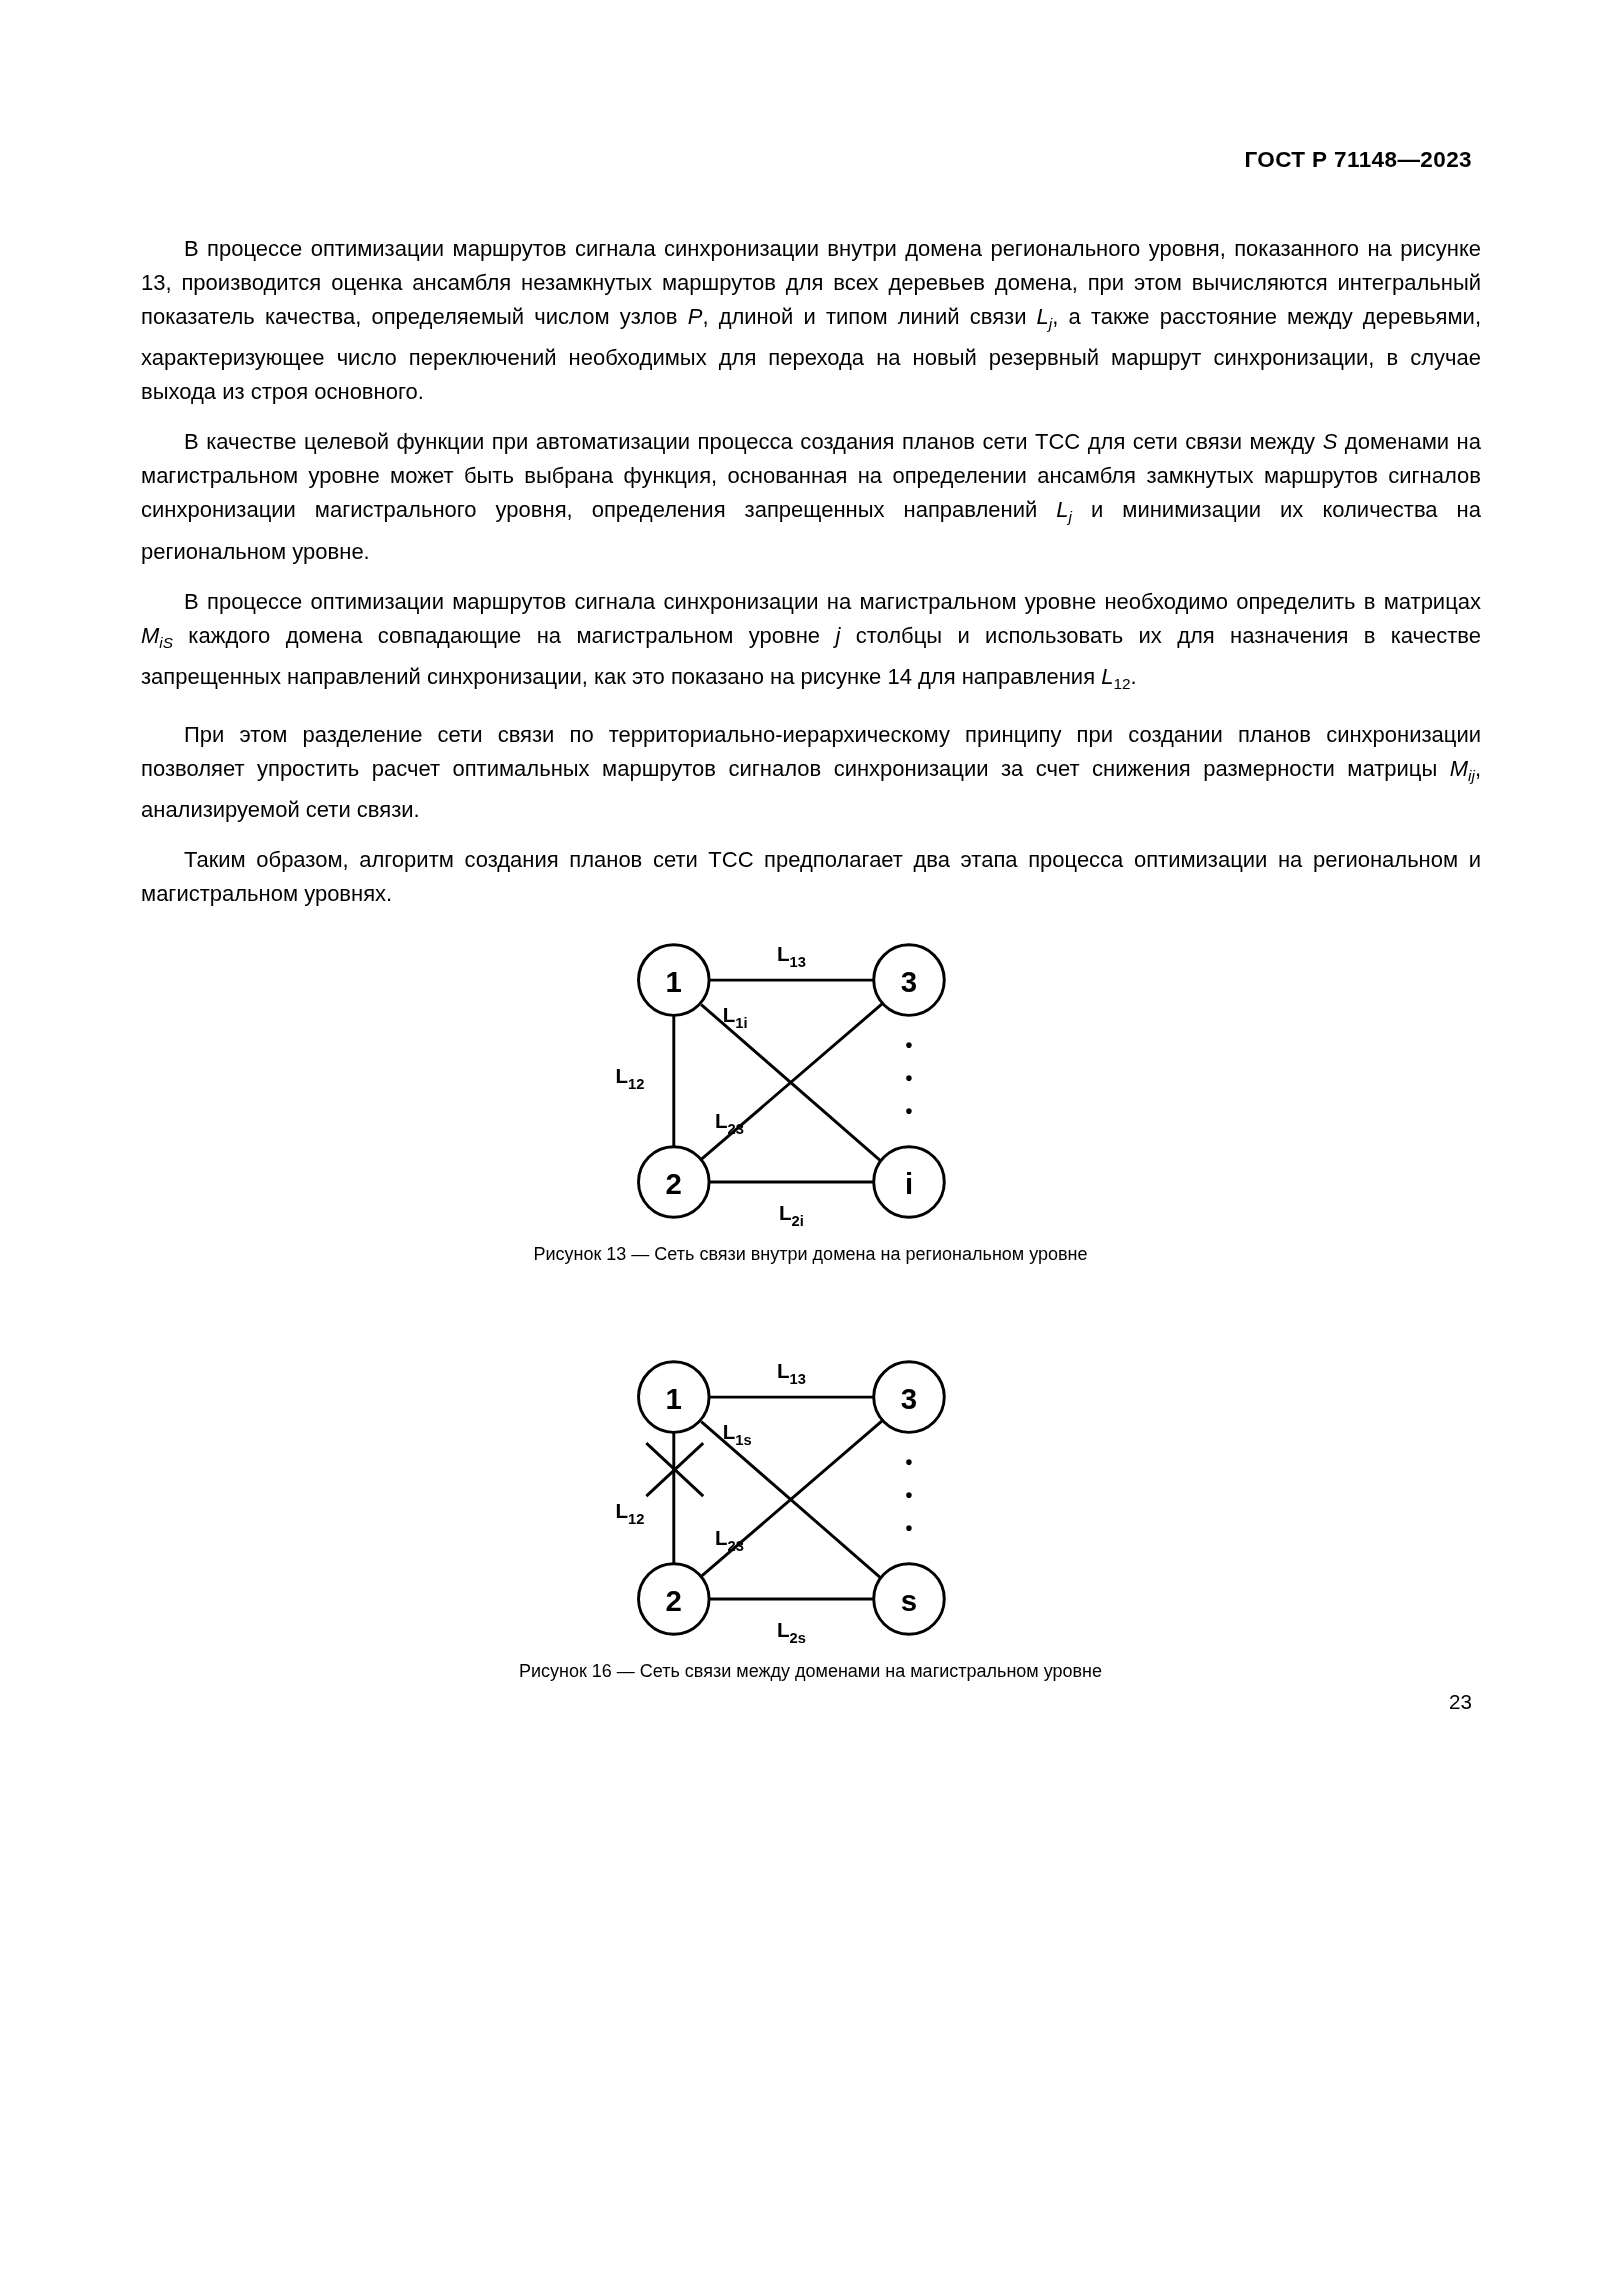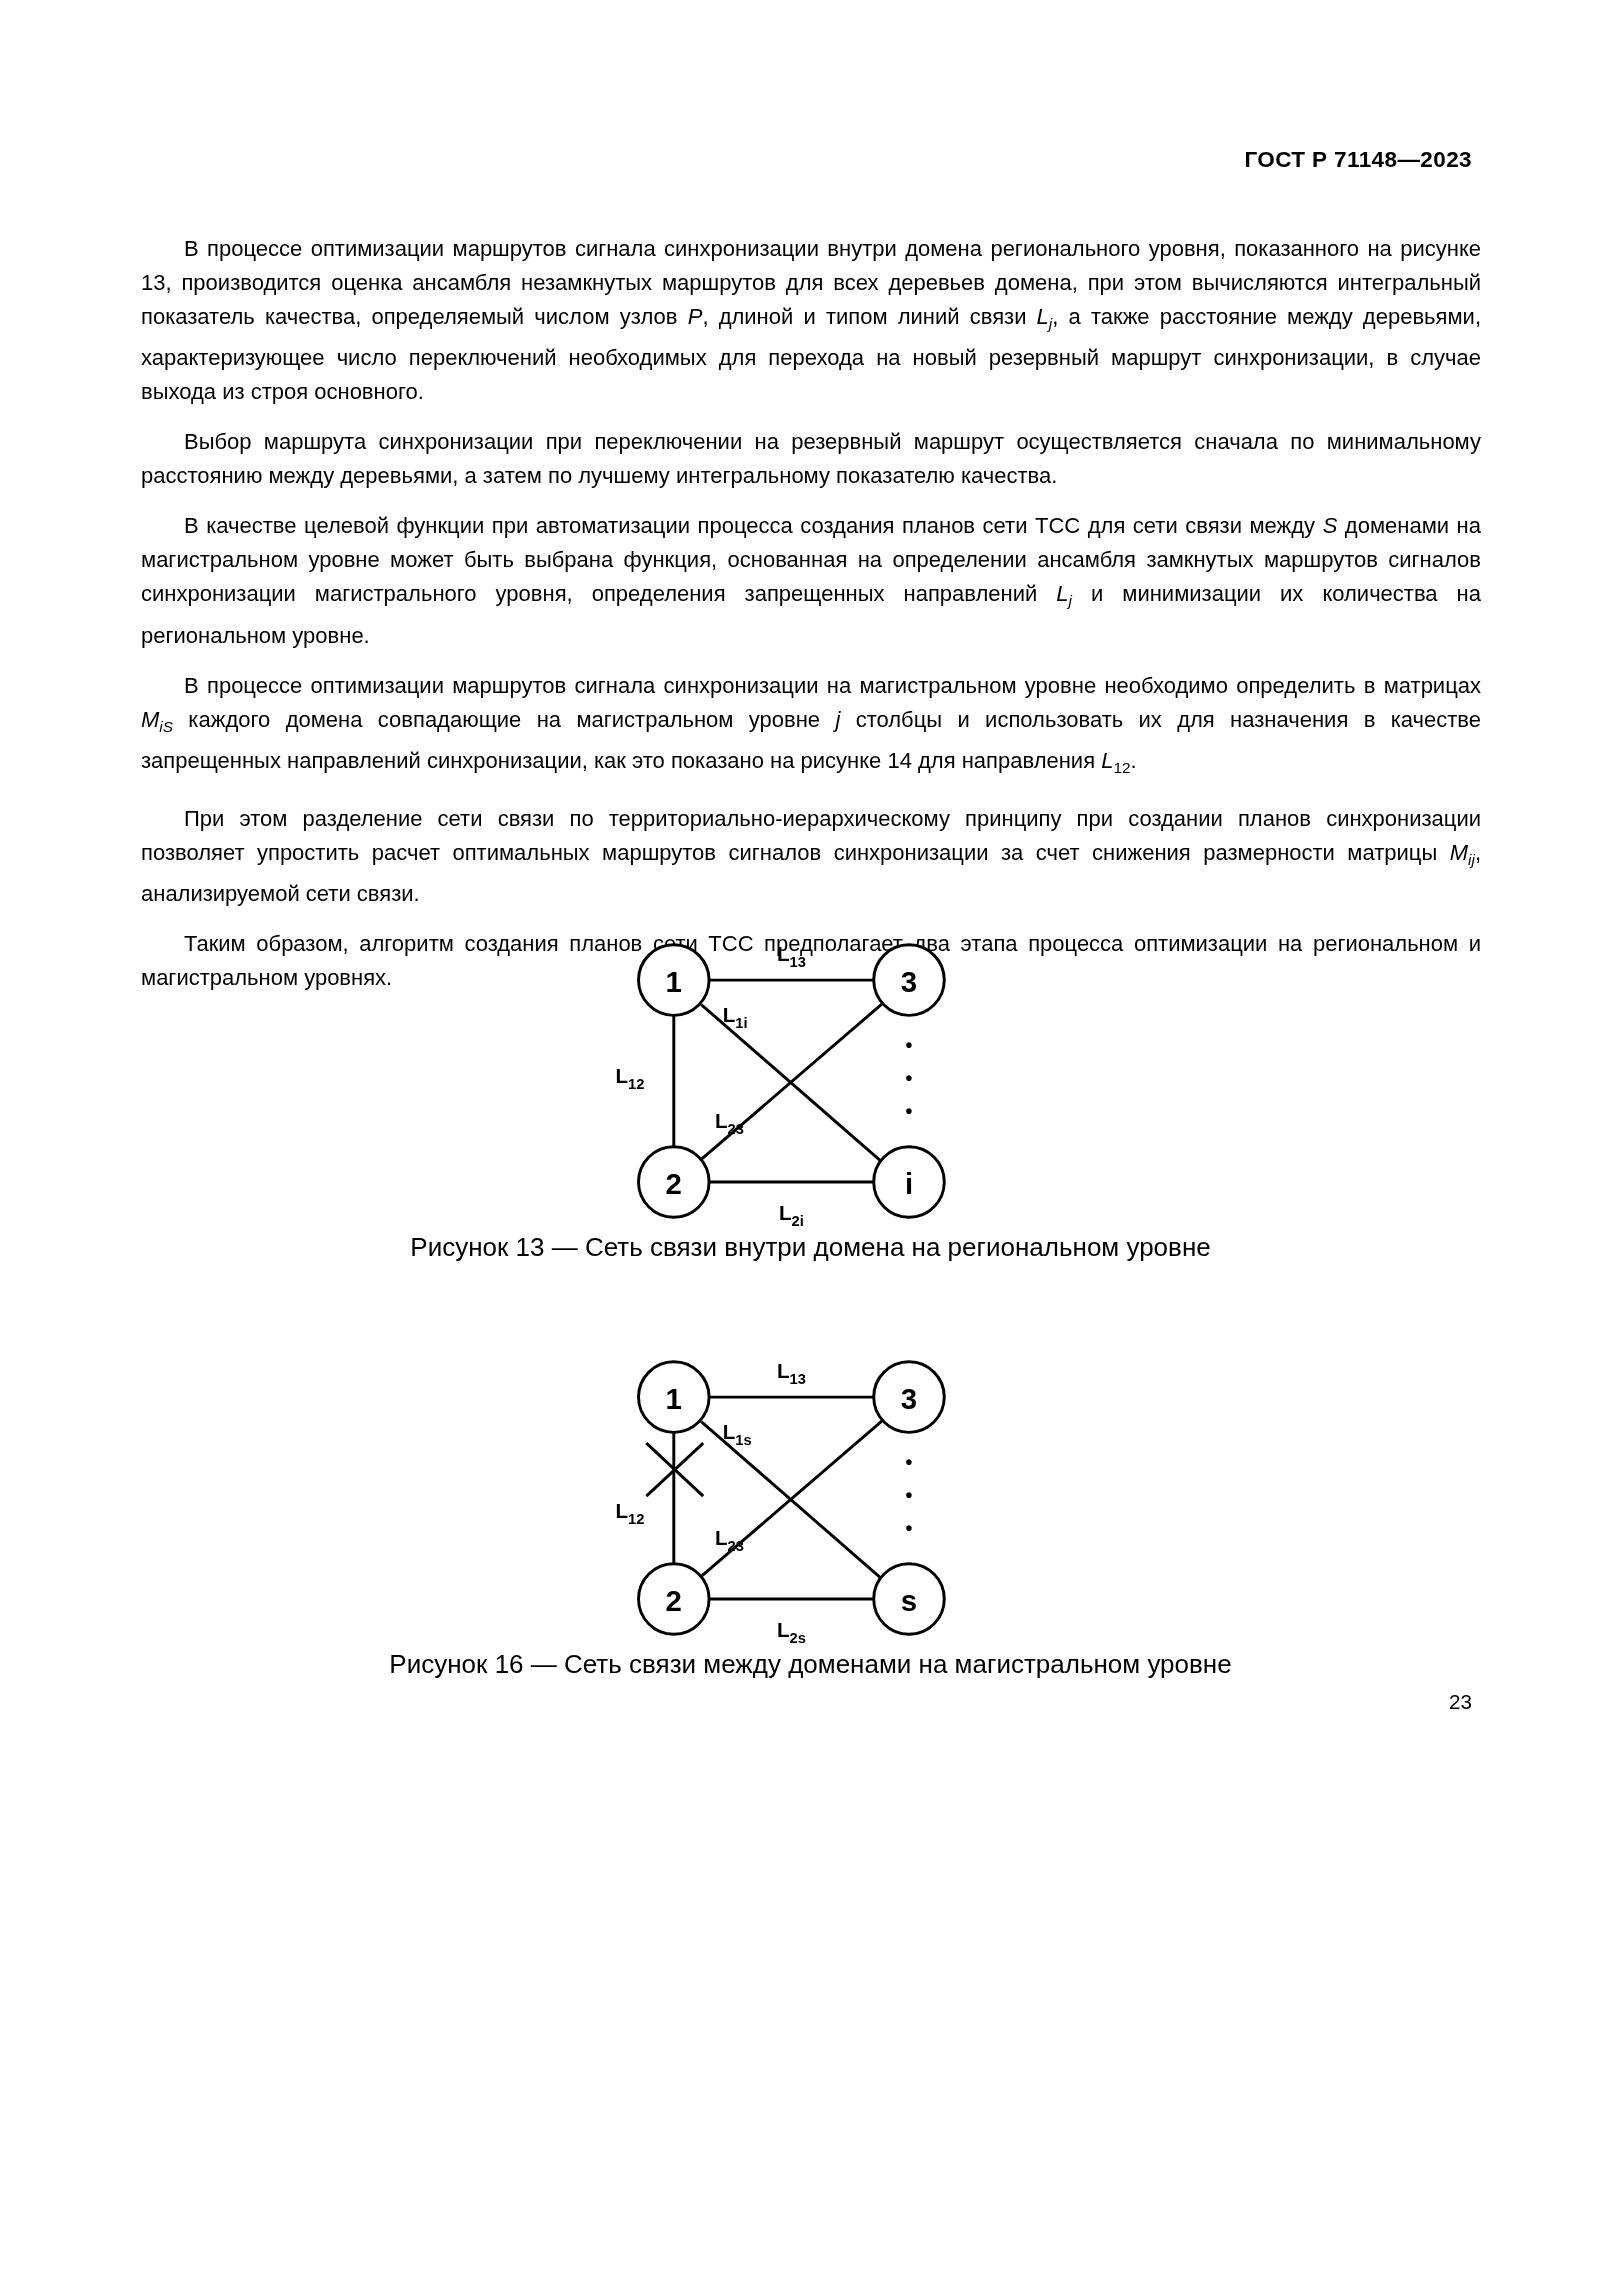--- a/index.html
+++ b/index.html
@@ -45,44 +45,41 @@
   sub { font-size: 0.7em; }
   .figure {
     position: absolute;
     left: 0;
     width: 1621px;
     text-align: center;
   }
   .figure-13 { top: 936px; }
   .figure-14 { top: 1353px; }
   .caption {
-    font-size: 26px;
-    margin-top: 2px;
+    font-size: 18px;
+    margin-top: 14px;
   }
   .fig-svg { display: block; margin: 0 auto; }
   .page-number {
     position: absolute;
     bottom: 102px;
     right: 149px;
     font-size: 20.6px;
   }
 </style>
 </head>
 <body>
 
 <div class="page">
 
   <div class="header">ГОСТ Р 71148—2023</div>
 
   <div class="body-text">
     <p>
       В процессе оптимизации маршрутов сигнала синхронизации внутри домена регионального уровня, показанного на рисунке 13, производится оценка ансамбля незамкнутых маршрутов для всех деревьев домена, при этом вычисляются интегральный показатель качества, определяемый числом узлов <span class="it">P</span>, длиной и типом линий связи <span class="it">L<sub>j</sub></span>, а также расстояние между деревьями, характеризующее число переключений необходимых для перехода на новый резервный маршрут синхронизации, в случае выхода из строя основного.
-    </p>
-    <p>
-      Выбор маршрута синхронизации при переключении на резервный маршрут осуществляется сначала по минимальному расстоянию между деревьями, а затем по лучшему интегральному показателю качества.
     </p>
     <p>
       В качестве целевой функции при автоматизации процесса создания планов сети ТСС для сети связи между <span class="it">S</span> доменами на магистральном уровне может быть выбрана функция, основанная на определении ансамбля замкнутых маршрутов сигналов синхронизации магистрального уровня, определения запрещенных направлений <span class="it">L<sub>j</sub></span> и минимизации их количества на региональном уровне.
     </p>
     <p>
       В процессе оптимизации маршрутов сигнала синхронизации на магистральном уровне необходимо определить в матрицах <span class="it">M<sub>iS</sub></span> каждого домена совпадающие на магистральном уровне <span class="it">j</span> столбцы и использовать их для назначения в качестве запрещенных направлений синхронизации, как это показано на рисунке 14 для направления <span class="it">L</span><sub>12</sub>.
     </p>
     <p>
       При этом разделение сети связи по территориально-иерархическому принципу при создании планов синхронизации позволяет упростить расчет оптимальных маршрутов сигналов синхронизации за счет снижения размерности матрицы <span class="it">M<sub>ij</sub></span>, анализируемой сети связи.
     </p>

